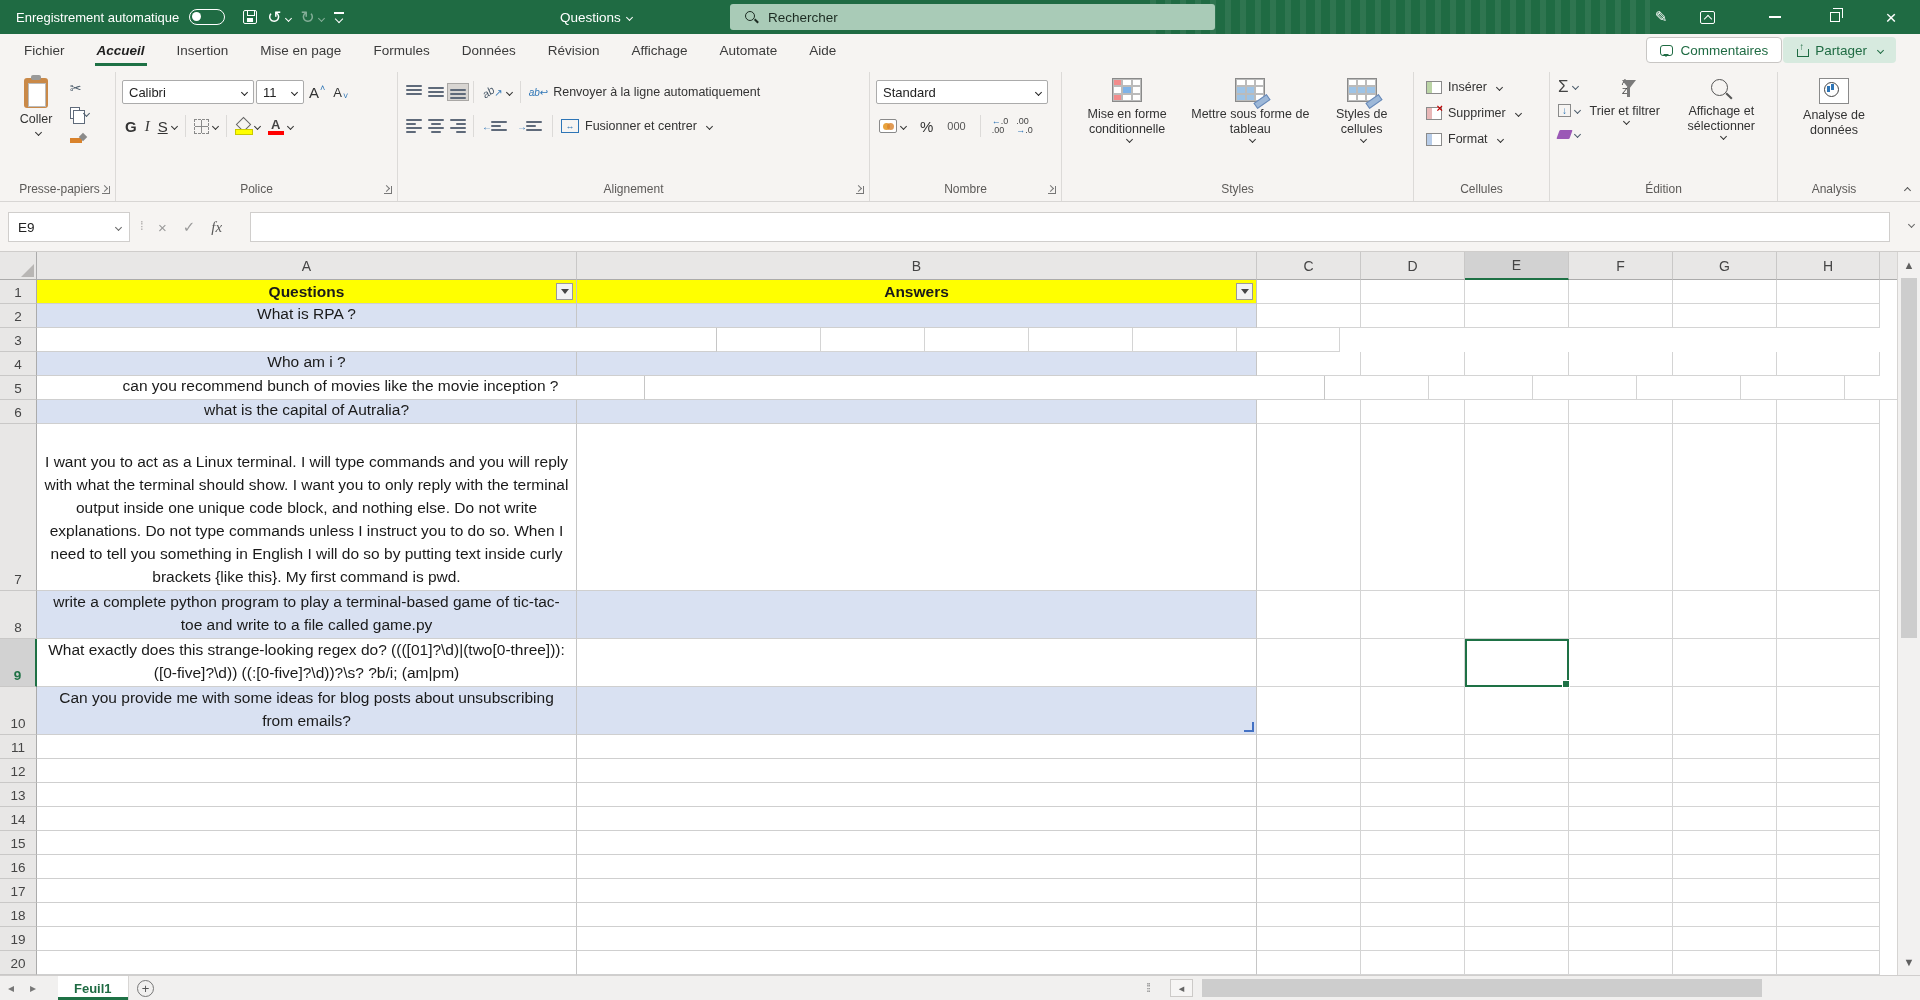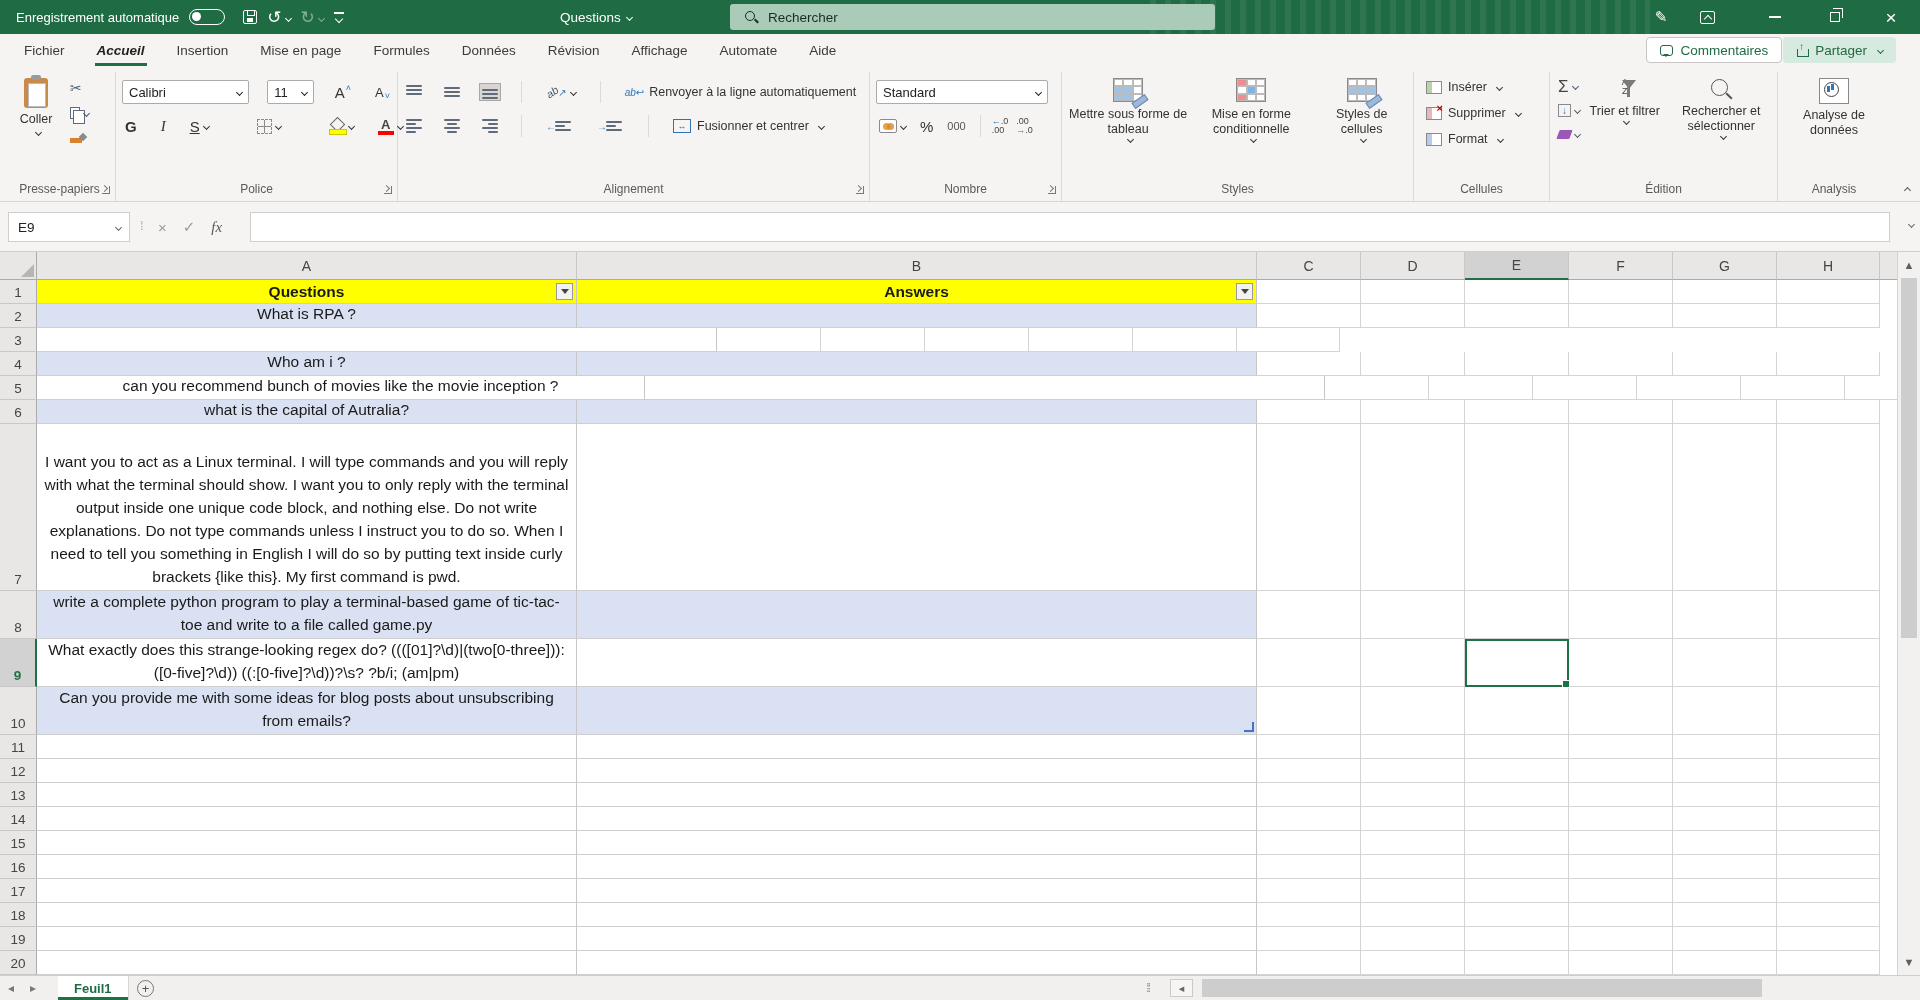--- a/index.html
+++ b/index.html
@@ -55,21 +55,21 @@
   .sharearr{position:relative;width:12px;height:13px;}
   .sharearr:before{content:"";position:absolute;left:1px;bottom:0;width:10px;height:7px;border:1.5px solid #1F6B43;border-top:none;}
   .sharearr:after{content:"↑";position:absolute;left:3px;top:-3px;font-size:10px;color:#1F6B43;}
 
   
   .ribbon{position:absolute;left:0;top:66px;width:1920px;height:136px;background:#F6F4F2;border-bottom:1px solid #D8D6D4;display:flex;padding:6px 0 0 4px;}
   .grp{position:relative;border-right:1px solid #DCDAD8;padding:2px 4px 26px 6px;flex:0 0 auto;}
   .grp-label{position:absolute;bottom:5px;left:0;right:0;text-align:center;font-size:12px;color:#5C5A58;}
   .launcher{position:absolute;bottom:7px;right:5px;width:8px;height:8px;border-right:1.3px solid #777;border-bottom:1.3px solid #777;}
   .launcher:before{content:"";position:absolute;right:2px;bottom:2px;width:4px;height:4px;border-right:1.3px solid #777;border-bottom:1.3px solid #777;transform:rotate(-45deg);}
-  .rowline{display:flex;align-items:center;gap:18px;margin-top:6px;}
+  .rowline{display:flex;align-items:center;gap:2px;margin-top:6px;}
 
   .paste-btn{float:left;width:52px;text-align:center;font-size:12.5px;color:#333;padding-top:4px;}
   .clipboard-icon{width:24px;height:30px;background:#C98948;border-radius:3px;margin:0 auto 4px;position:relative;}
   .clipboard-icon:before{content:"";position:absolute;left:4px;top:5px;width:16px;height:22px;background:#fff;border:1px solid #bbb;}
   .clipboard-icon:after{content:"";position:absolute;left:7px;top:-3px;width:10px;height:5px;background:#9a9a9a;border-radius:2px;}
   .mini-col{float:left;margin-left:8px;display:flex;flex-direction:column;gap:9px;padding-top:6px;}
   .mini{display:flex;align-items:center;color:#4a5a6a;font-size:14px;height:16px;}
   .copyic{width:10px;height:12px;border:1.3px solid #5f6a7a;background:#fff;position:relative;}
   .copyic:before{content:"";position:absolute;left:2px;top:2px;width:10px;height:12px;border:1.3px solid #5f6a7a;background:#fff;}
   .fpic{width:12px;height:5px;background:#D9822B;position:relative;margin-top:5px;}
@@ -418,48 +418,48 @@
         <span class="decic">
             <span>.00</span>
             <span><b>→</b>.0</span>
           </span>
       </div>
       <div class="grp-label">Nombre</div>
       <div class="launcher"></div>
     </div>
 
     <div class="grp" style="width:352px;display:flex;gap:4px;justify-content:center">
+      <div class="bigbtn" style="width:120px">
+        <span class="stgrid">
+          <span style="background:#F28C8C"></span>
+            <span></span>
+            <span></span>
+          <span></span>
+            <span style="background:#7EB3E8"></span>
+            <span></span>
+          <span style="background:#F28C8C"></span>
+            <span></span>
+            <span></span>
+        </span>
+        <span>Mise en forme conditionnelle</span>
+          <i class="chev"></i>
+      </div>
       <div class="bigbtn" style="width:122px">
         <span class="stgrid brushmark">
           <span></span>
             <span></span>
             <span></span>
           <span style="background:#9DC3E6"></span>
             <span style="background:#9DC3E6"></span>
             <span></span>
           <span style="background:#9DC3E6"></span>
             <span style="background:#9DC3E6"></span>
             <span></span>
         </span>
         <span>Mettre sous forme de tableau</span>
-          <i class="chev"></i>
-      </div>
-      <div class="bigbtn" style="width:120px">
-        <span class="stgrid">
-          <span style="background:#F28C8C"></span>
-            <span></span>
-            <span></span>
-          <span></span>
-            <span style="background:#7EB3E8"></span>
-            <span></span>
-          <span style="background:#F28C8C"></span>
-            <span></span>
-            <span></span>
-        </span>
-        <span>Mise en forme conditionnelle</span>
           <i class="chev"></i>
       </div>
       <div class="bigbtn" style="width:96px">
         <span class="stgrid brushmark">
           <span></span>
             <span></span>
             <span></span>
           <span style="background:#9DC3E6"></span>
             <span style="background:#9DC3E6"></span>
             <span style="background:#9DC3E6"></span>
@@ -507,21 +507,21 @@
             <i class="chev"></i>
           </div>
       </div>
       <div class="bigbtn" style="width:74px">
         <span class="azfun"><span>A</span><br><span>Z</span><span class="fun"></span></span>
         <span>Trier et filtrer</span>
           <i class="chev"></i>
       </div>
       <div class="bigbtn" style="width:104px">
         <span class="bigmag"></span>
-        <span>Rechercher et sélectionner</span>
+        <span>Affichage et sélectionner</span>
           <i class="chev"></i>
       </div>
       <div class="grp-label">Édition</div>
     </div>
 
     <div class="grp" style="width:112px;border-right:none">
       <div class="bigbtn" style="width:100px">
         <span class="anic"></span>
         <span style="margin-top:4px">Analyse de données</span>
       </div>

